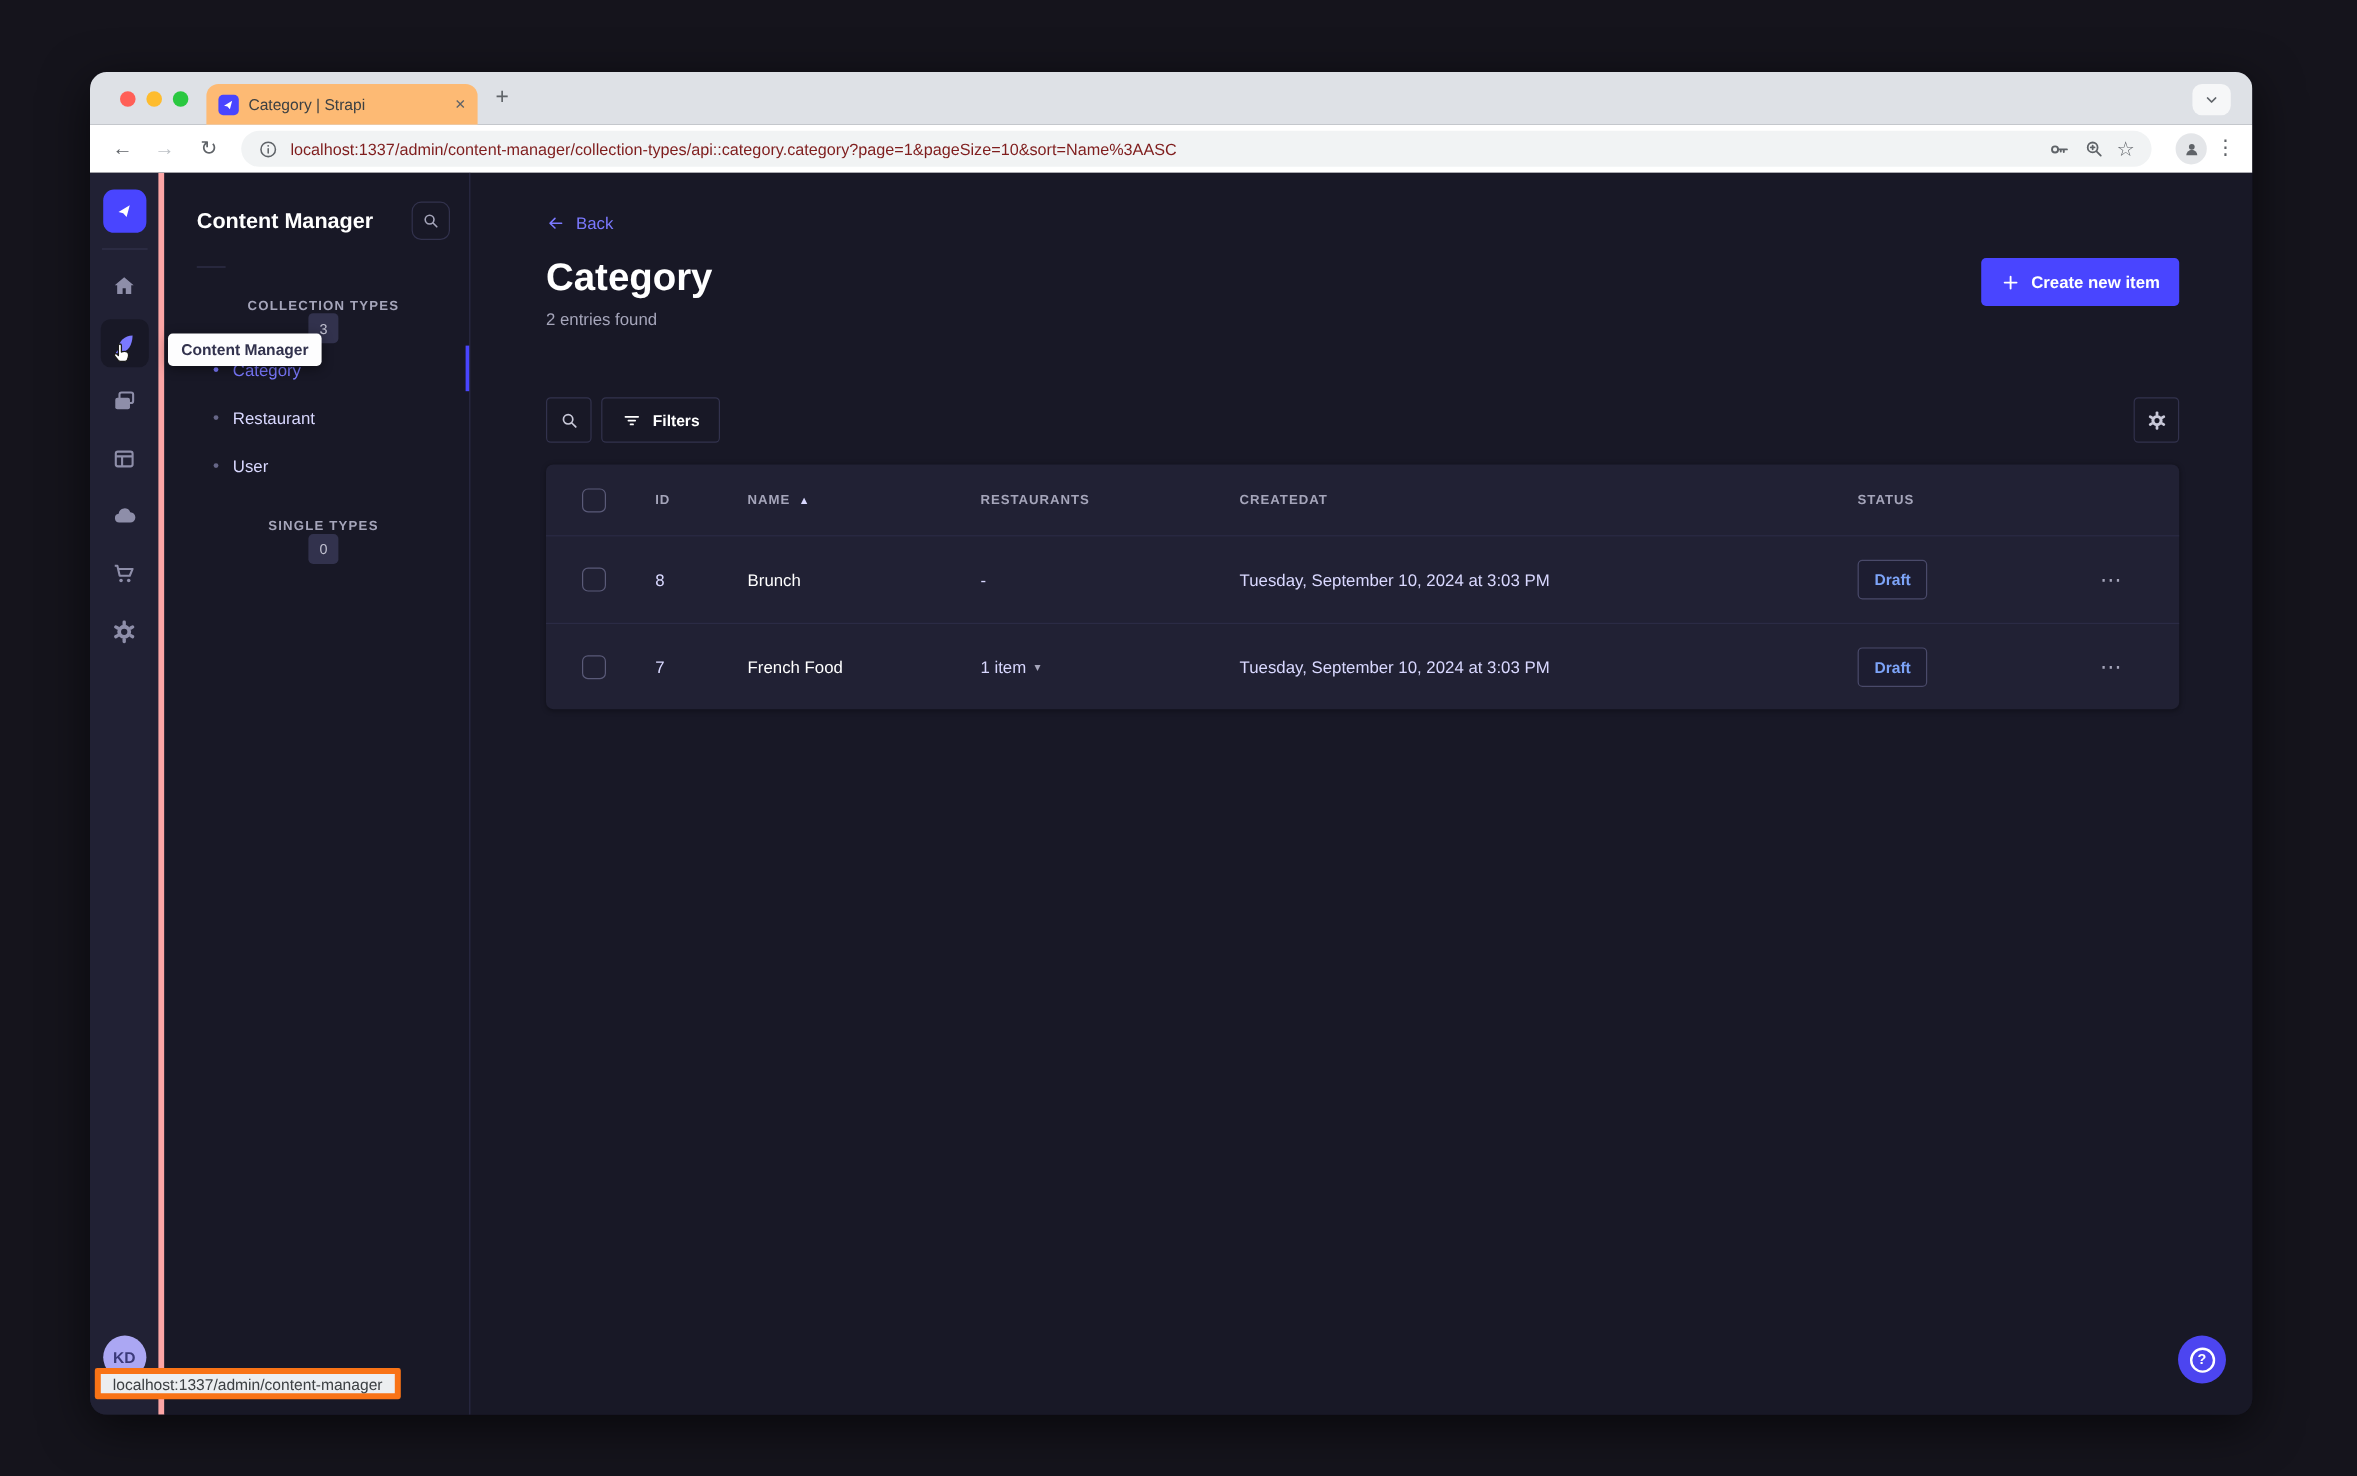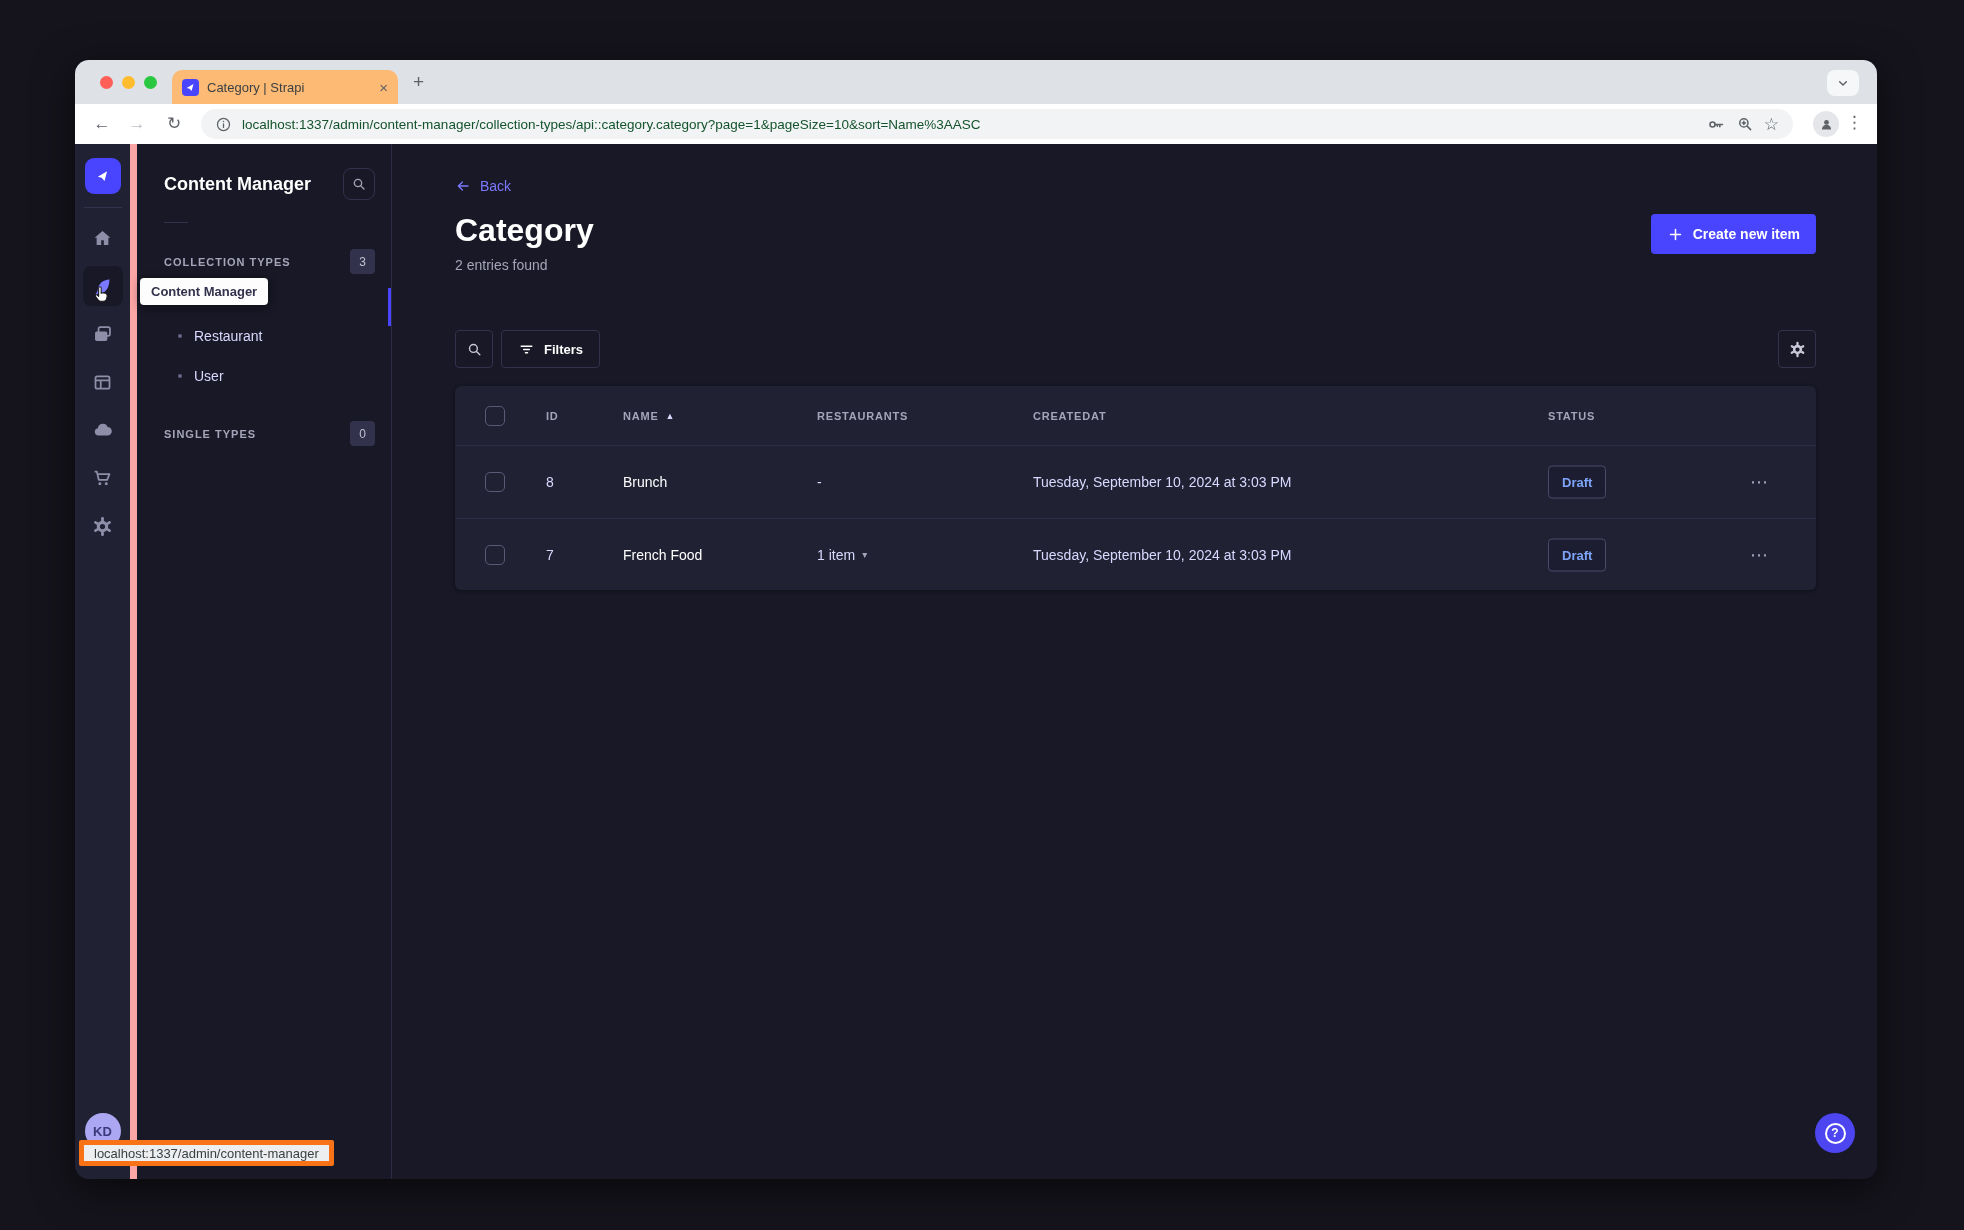--- a/index.html
+++ b/index.html
@@ -38,51 +38,51 @@
     background:#f6f7f8; border-radius:8px; display:flex; align-items:center; justify-content:center; color:#5f6368; }
 
   
   .toolbar { height:40px; background:#ffffff; position:relative; flex:none; }
   .nav-ic { position:absolute; top:9px; font-size:17px; color:#5f6368; width:22px; text-align:center; line-height:22px; }
   .url-pill {
     position:absolute; left:126px; top:5px; width:1592px; height:30px;
     background:#f1f3f4; border-radius:15px;
     display:flex; align-items:center; padding:0 14px; gap:10px;
   }
-  .url-text { font-size:13.5px; color:#14532d; flex:1; white-space:nowrap; overflow:hidden; }
+  .url-text { font-size:13.5px; color:#7f1d1d; flex:1; white-space:nowrap; overflow:hidden; }
   .pill-ic { color:#5f6368; flex:none; }
   .avatar-chrome { position:absolute; right:38px; top:7px; width:26px; height:26px; border-radius:50%;
     background:#e4e6e9; display:flex; align-items:center; justify-content:center; color:#5f6368; }
   .kebab-v { position:absolute; right:14px; top:8px; color:#5f6368; font-size:17px; }
 
   
   .app { flex:1; display:flex; background:#181826; position:relative; overflow:hidden; }
 
   
-  .rail { width:62px; flex:none; background:#212134; border-right:7px solid #fca5a5;
+  .rail { width:62px; flex:none; background:#212134; border-right:5px solid #fca5a5;
     display:flex; flex-direction:column; align-items:center; padding-top:14px; position:relative; }
   .logo { width:36px; height:36px; border-radius:9px; background:#4945ff;
     display:flex; align-items:center; justify-content:center; flex:none; }
   .rail-div { width:38px; height:1px; background:#32324d; margin:13px 0 10px; }
   .rail-btn { width:40px; height:40px; border-radius:8px; display:flex; align-items:center;
     justify-content:center; color:#8e8ea9; margin-bottom:8px; flex:none; }
   .rail-btn.active { background:#181826; color:#7b79ff; }
   .rail-avatar { position:absolute; bottom:30px; left:50%; transform:translateX(-50%);
     width:36px; height:36px; border-radius:50%; background:#aba7f3; color:#3b3a7a;
     display:flex; align-items:center; justify-content:center; font-size:13px; font-weight:bold; }
 
   
   .subnav { width:255px; flex:none; background:#181826; border-right:1px solid #2b2b45;
     padding:24px 16px 0 27px; position:relative; }
   .subnav-head { display:flex; align-items:center; justify-content:space-between; }
   .subnav-title { font-size:18px; font-weight:bold; color:#ffffff; }
   .subnav-search { width:32px; height:32px; border-radius:8px; border:1px solid #32324d;
     display:flex; align-items:center; justify-content:center; color:#a5a5ba; background:transparent; }
   .subnav-div { width:24px; height:1px; background:#32324d; margin-top:22px; }
-  .section-row { display:flex; align-items:center; justify-content:space-between; margin-top:26px; }
+  .section-row { display:flex; align-items:center; justify-content:space-between; margin-top:26px;flex-direction:column; }
   .section-label { font-size:11px; font-weight:bold; letter-spacing:1px; color:#a5a5ba; }
   .section-badge { min-width:25px; height:25px; border-radius:4px; background:#32324d; color:#c0c0cf;
     font-size:12px; display:flex; align-items:center; justify-content:center; padding:0 6px; }
   .subnav-items { margin-top:2px; }
   .subnav-item { height:40px; display:flex; align-items:center; gap:12px; padding-left:14px;
     font-size:14px; color:#d9d8ff; border-radius:4px; }
   .subnav-item .dot { width:4px; height:4px; border-radius:50%; background:#666687; flex:none; }
   .subnav-item.active { color:#7b79ff; }
   .subnav-item.active .dot { background:#7b79ff; }
   .scroll-thumb { position:absolute; right:0; top:144px; width:3px; height:38px; background:#4945ff; }

